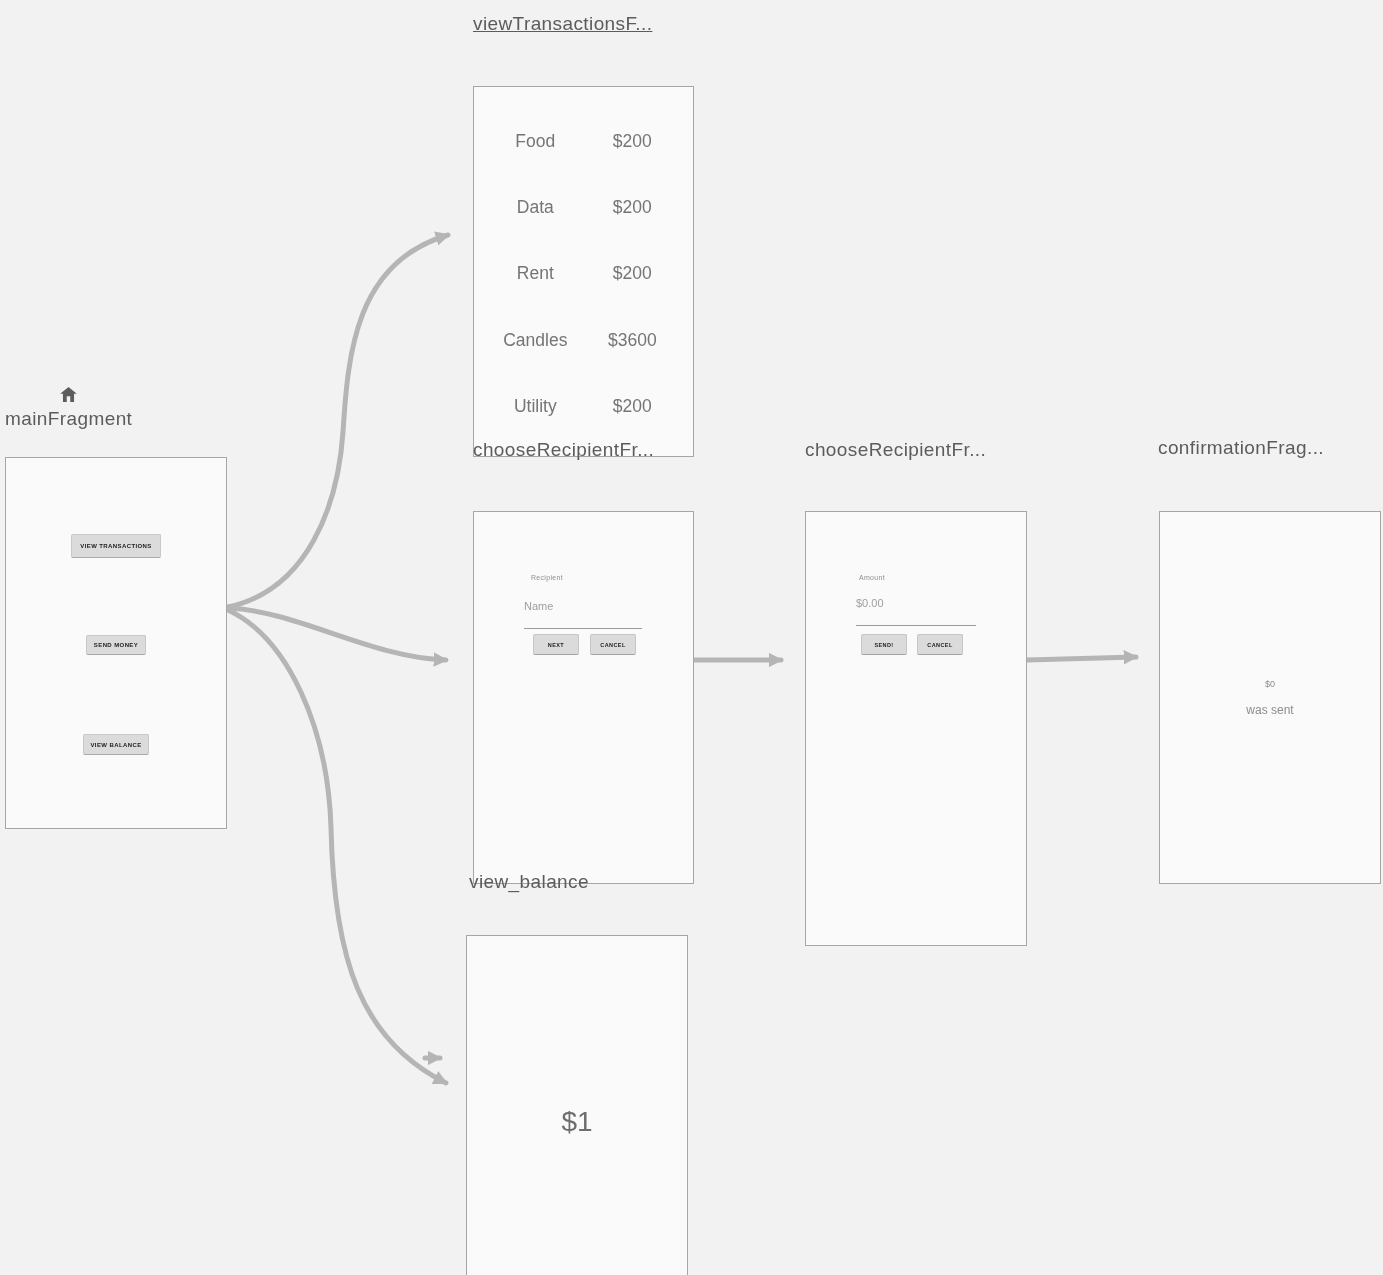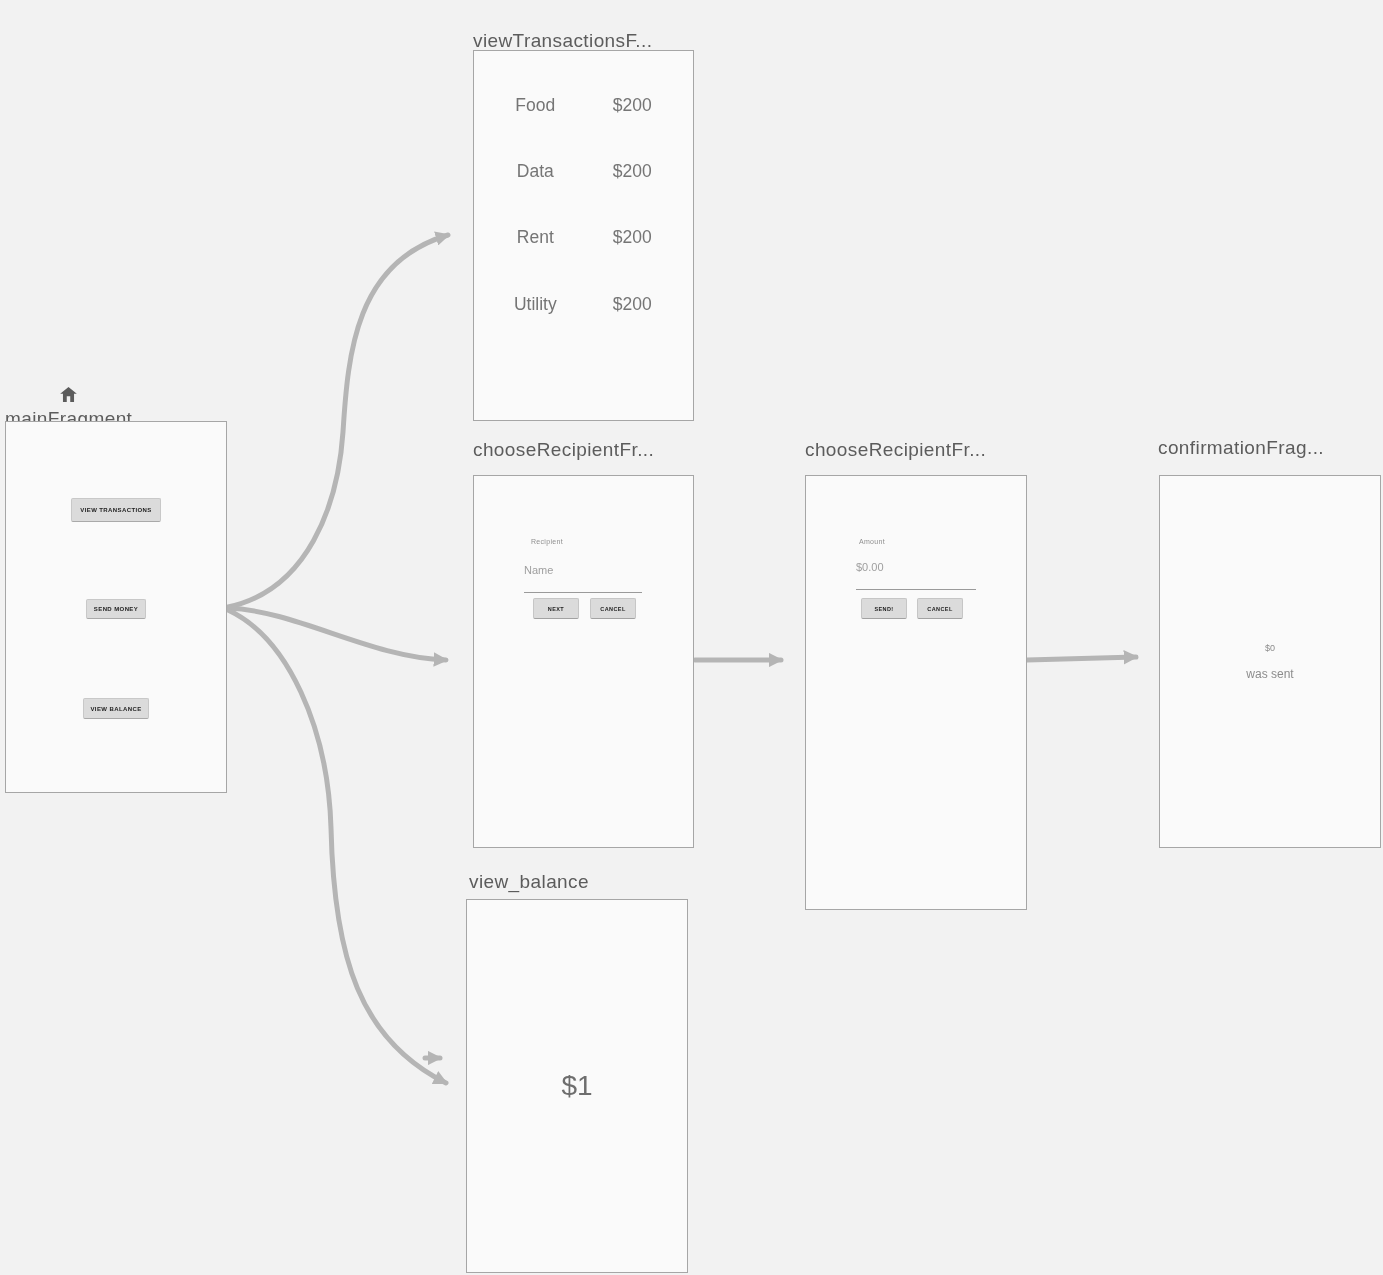--- a/index.html
+++ b/index.html
@@ -31,20 +31,21 @@
   .home-icon { width: 19px; height: 19px; flex: 0 0 auto; }
   .home-icon svg { width: 100%; height: 100%; fill: #5c5c5c; }
 
   
   .frag-card {
     position: absolute;
     z-index: 2;
     background: #fafafa;
     border: 1.5px solid #a6a6a6;
     cursor: pointer;
+    margin-top: 36px;
   }
 
   
   .pv-btn {
     position: absolute;
     background: #dbdbdb;
     border: 1px solid #c8c8c8;
     border-bottom-color: #a9a9a9;
     border-radius: 2px;
     color: #1c1c1c;
@@ -140,36 +141,40 @@
         </svg>
     </span>
     <span>mainFragment</span>
   </div>
   <div class="frag-card" style="left:5px; top:421px; width:222px; height:372px;">
     <div class="pv-btn" style="left:65px; top:76px; width:90px; height:24px;">VIEW TRANSACTIONS</div>
     <div class="pv-btn" style="left:80px; top:177px; width:60px; height:20px;">SEND MONEY</div>
     <div class="pv-btn" style="left:77px; top:276px; width:66px; height:21px;">VIEW BALANCE</div>
   </div>
 
-  <div class="frag-title" style="left:473px; top:30px;">
+  <div class="frag-title" style="left:473px; top:13px;text-decoration:underline;">
     <span>viewTransactionsF...</span>
   </div>
   <div class="frag-card" style="left:473px; top:50px; width:221px; height:371px;">
     <div class="tx-list">
       <div class="tx-row">
         <span class="tx-label">Food</span>
         <span class="tx-amount">$200</span>
       </div>
       <div class="tx-row">
         <span class="tx-label">Data</span>
         <span class="tx-amount">$200</span>
       </div>
       <div class="tx-row">
         <span class="tx-label">Rent</span>
         <span class="tx-amount">$200</span>
+      </div>
+      <div class="tx-row">
+        <span class="tx-label">Candles</span>
+        <span class="tx-amount">$3600</span>
       </div>
       <div class="tx-row">
         <span class="tx-label">Utility</span>
         <span class="tx-amount">$200</span>
       </div>
     </div>
   </div>
 
   <div class="frag-title" style="left:473px; top:439px;align-items:flex-end;">
     <span>chooseRecipientFr...</span>

